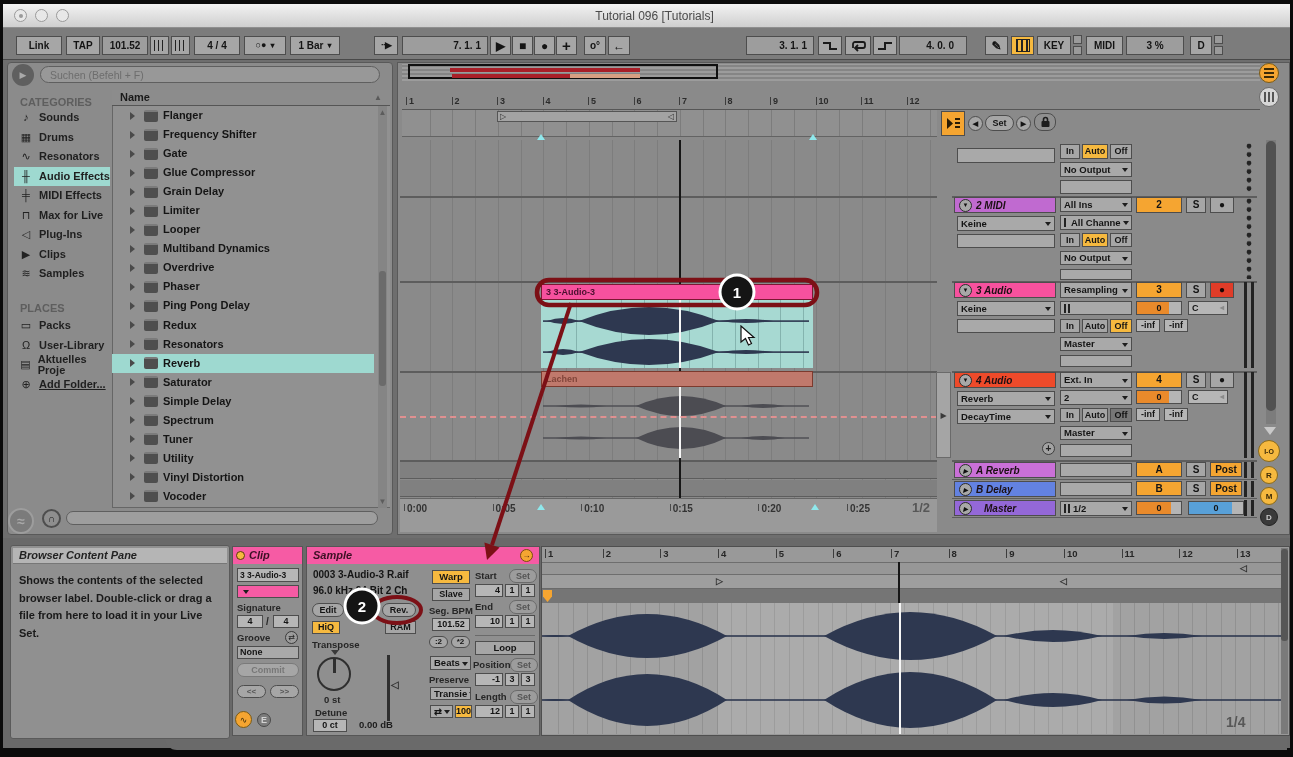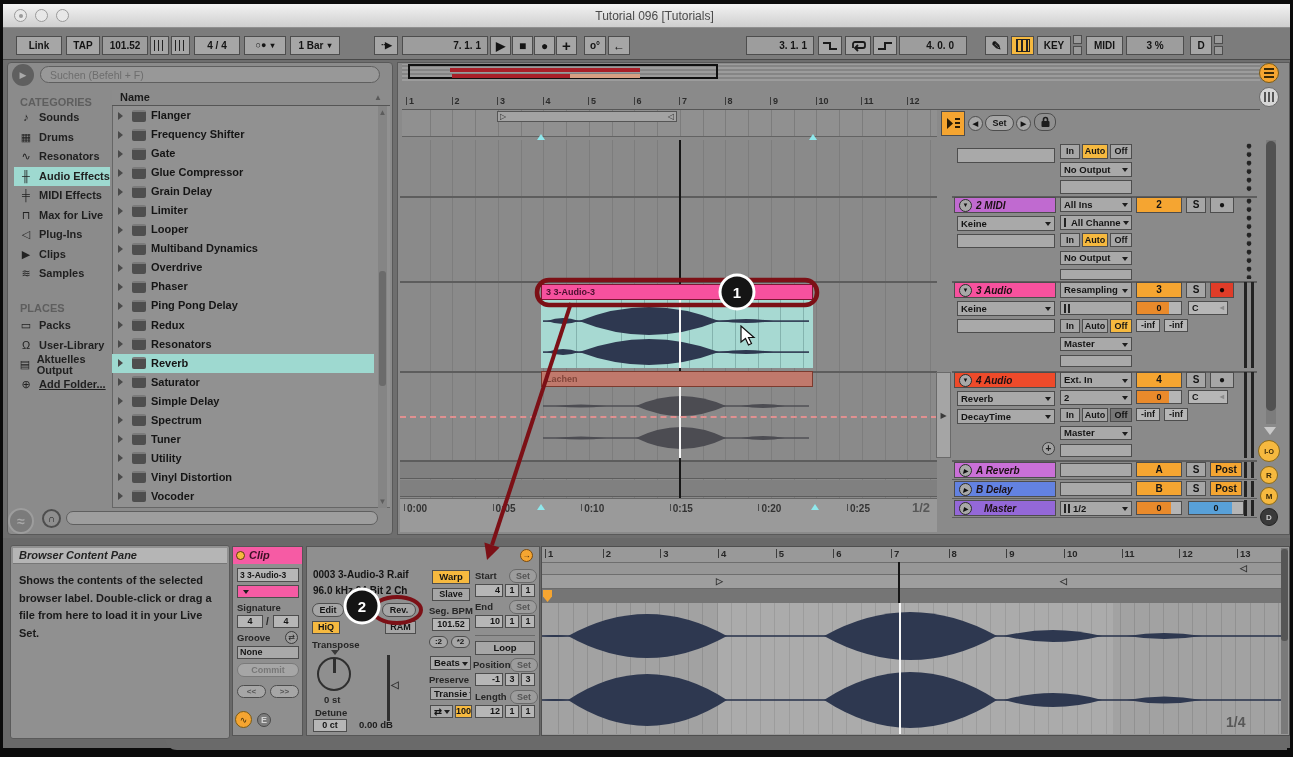--- a/index.html
+++ b/index.html
@@ -28,21 +28,21 @@
   .slot{width:45.5px;display:flex;align-items:flex-start;font:700 9px/1 "Liberation Sans",sans-serif;color:#2b2b2b;}
   .slot::before{content:"";width:1px;height:8px;background:#3c3c3c;margin-right:2px;}
   .cslot{width:57.66px;display:flex;align-items:flex-start;font:700 9.5px/1 "Liberation Sans",sans-serif;color:#262626;}
   .cslot::before{content:"";width:1px;height:9px;background:#3c3c3c;margin-right:2px;}
   .tslot{width:88.6px;display:flex;align-items:flex-start;font:700 10px/1 "Liberation Sans",sans-serif;color:#333;}
   .tslot::before{content:"";width:1px;height:7px;background:#4a4a4a;margin-right:2px;}
   .catrow{height:19.5px;display:flex;align-items:center;gap:6px;padding-left:5px;font:700 11px/1 "Liberation Sans",sans-serif;color:#1f1f1f;}
   .catrow .ic{width:14px;text-align:center;font-size:11px;color:#222;font-weight:400;}
   .cats > div:nth-of-type(4){background:#9ed9d0;}
   .places > div:nth-of-type(4) .lab{text-decoration:underline;}
-  .devrow{height:19.05px;display:flex;align-items:center;gap:5px;padding-left:6px;font:700 11px/1 "Liberation Sans",sans-serif;color:#151515;}
+  .devrow{height:19.05px;display:flex;align-items:center;gap:5px;padding-left:18px;font:700 11px/1 "Liberation Sans",sans-serif;color:#151515;}
   .devrow .tw{width:0;height:0;border:4px solid transparent;border-left:5px solid #4a4a4a;}
   .devrow .fo{width:14px;height:10px;background:#4e4e4e;border-radius:2px;border-top:2px solid #7b7b7b;}
   .devs > div:nth-of-type(14){background:#9ed9d0;}
   input{font-family:"Liberation Sans",sans-serif;}
   input::placeholder{color:#6d6d6d;}
   .setp{position:absolute;border:1px solid #6a6a6a;border-radius:7px;color:#555;font:700 9px/1 "Liberation Sans",sans-serif;
         display:flex;align-items:center;justify-content:center;background:#9c9c9c;}
 </style>
 </head>
 <body>
@@ -175,21 +175,21 @@
   <div class="catrow">
         <span class="ic">▭</span>
         <span class="lab">Packs</span>
       </div>
       <div class="catrow">
         <span class="ic">Ω</span>
         <span class="lab">User-Library</span>
       </div>
       <div class="catrow">
         <span class="ic">▤</span>
-        <span class="lab">Aktuelles Output</span>
+        <span class="lab">Aktuelles Proje</span>
       </div>
       <div class="catrow">
         <span class="ic">⊕</span>
         <span class="lab">Add Folder...</span>
       </div>
     </div>
 
   <div class="A" style="left:112px;top:90px;width:278px;height:418px;background:#919191;border-left:1px solid #666;border-bottom:1px solid #666;"></div>
   <div class="A" style="left:112px;top:90px;width:278px;height:16px;background:#8c8c8c;border-bottom:1px solid #555;display:flex;align-items:center;justify-content:space-between;padding:0 8px;box-sizing:border-box;">
     <span class="lb" style="position:static;font-size:11px;color:#1a1a1a;">Name</span>
@@ -718,20 +718,23 @@
     <div class="b pill" style="left:37px;top:138px;width:29px;height:13px;font-size:8px;color:#555;">&gt;&gt;</div>
     <div class="cir or" style="left:2px;top:164px;width:17px;height:17px;border:1px solid #7a5a14;font-size:9px;color:#3a2a08;">
         <span>∿</span>
       </div>
     <div class="cir" style="left:24px;top:166px;width:14px;height:14px;background:#7c7c7c;border:1px solid #4a4a4a;font-size:9px;font-weight:700;color:#d2d2d2;">
         <span>E</span>
       </div>
   </div>
 
   <div class="A" style="left:306px;top:546px;width:234px;height:190px;background:#8f8f8f;border:1px solid #565656;">
+    <div class="A" style="left:0;top:0;width:232px;height:17px;background:#f65ba4;display:flex;align-items:center;">
+      <span class="lb it" style="position:static;padding-left:6px;font-size:11px;color:#3d0f24;">Sample</span>
+    </div>
     <div class="cir or" style="left:213px;top:2px;width:13px;height:13px;border:1px solid #7a4a10;font-size:8px;font-weight:700;color:#3a2008;">
         <span>→</span>
       </div>
 
     <div class="lb" style="left:6px;top:23px;font-size:10px;color:#141414;">0003 3-Audio-3 R.aif</div>
     <div class="lb" style="left:6px;top:39px;font-size:10px;color:#141414;">96.0 kHz 24 Bit 2 Ch</div>
     <div class="b pill" style="left:5px;top:56px;width:32px;height:14px;font-size:9px;">Edit</div>
     <div class="b pill" style="left:75px;top:56px;width:34px;height:14px;font-size:9px;text-align:right;">Rev.</div>
     <div class="b yl" style="left:5px;top:74px;width:28px;height:13px;font-size:9px;">HiQ</div>
     <div class="b" style="left:78px;top:74px;width:31px;height:13px;font-size:9px;">RAM</div>

